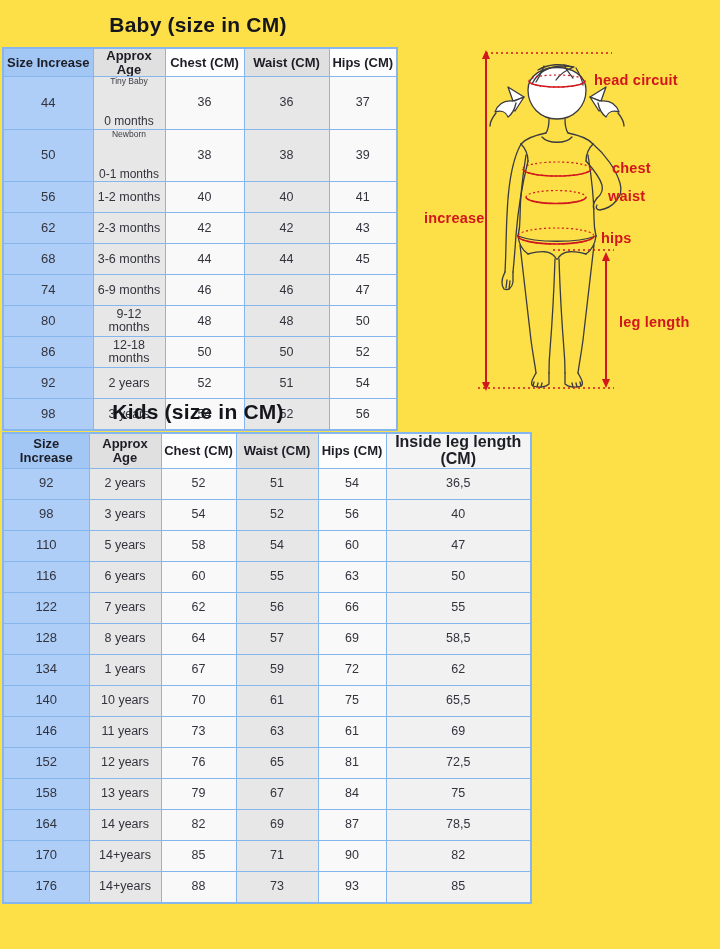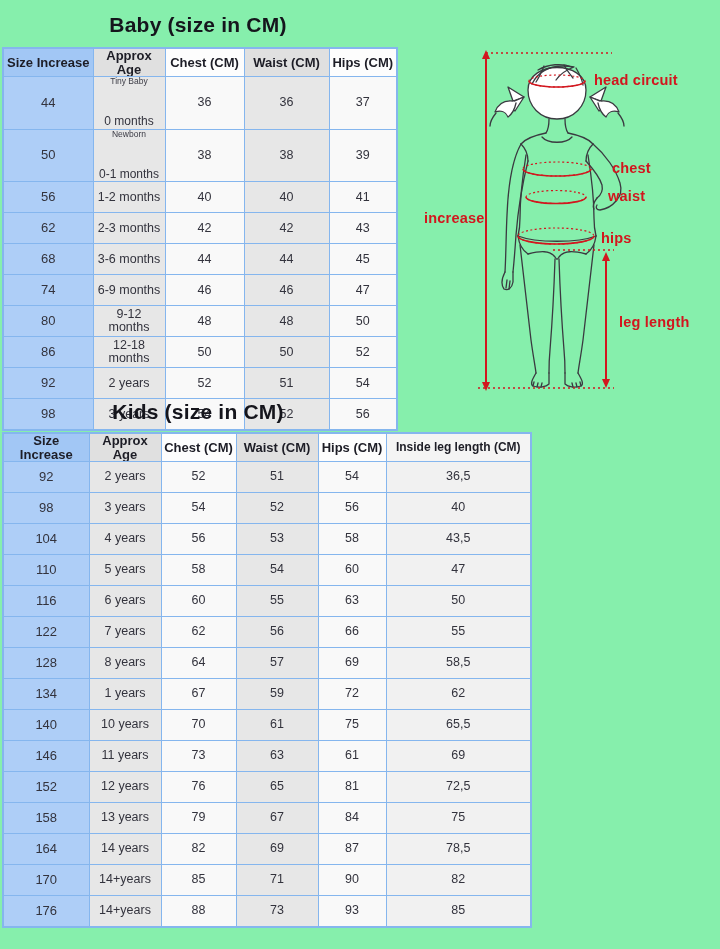--- a/index.html
+++ b/index.html
@@ -9,42 +9,42 @@
     --col-gray:#e7e7e7;
     --col-gray-header:#e0e0e0;
     --col-white:#f9f9f9;
     --col-white2:#f1f1f1;
     --border-blue:#85b6ee;
     --ink:#1d1d26;
     --cell-ink:#33333d;
   }
   html,body{margin:0;padding:0;background:#ffffff;}
   .canvas{
-    position:relative;width:720px;height:949px;background:#86efac;overflow:hidden;
+    position:relative;width:720px;height:949px;background:#fde047;overflow:hidden;
     font-family:"Liberation Sans",sans-serif;color:var(--ink);
   }
   .section-title{
     position:absolute;left:0;width:396px;text-align:center;
     font-size:21px;font-weight:bold;color:#15151c;letter-spacing:.2px;margin:0;
   }
   #baby-title{top:13px;}
   #kids-title{top:400px;}
   table.size-table{
     position:absolute;left:2px;border-collapse:collapse;table-layout:fixed;
     border:2px solid var(--border-blue);
   }
   #baby-table{top:47px;width:394px;}
   #kids-table{top:432px;width:528px;}
   .size-table th,.size-table td{
     border:1px solid var(--border-blue);text-align:center;vertical-align:middle;
     padding:0 2px;overflow:hidden;
   }
   .size-table th{height:27px;font-size:13px;font-weight:bold;color:var(--ink);line-height:1.05;}
   .size-table td{height:30px;font-size:12.5px;color:var(--cell-ink);line-height:1.1;}
-  #kids-table th:last-child{font-size:12px;}
+  #kids-table th:last-child{font-size:16px;}
   .c-blue{background:var(--column-blue);}
   th.c-blue{background:var(--column-blue-header);margin-left:35px;}
   .c-gray{background:var(--col-gray);}
   th.c-gray{background:var(--col-gray-header);}
   .c-white{background:var(--col-white);}
   th.c-white{background:#fdfdfd;}
   .c-white2{background:var(--col-white2);}
   th.c-white2{background:#f4f4f4;}
   td.c-blue{font-size:13px;}
   .age-note{display:block;font-size:8.5px;color:#3c3c46;line-height:1.15;}
@@ -192,28 +192,20 @@
         </tr>
         <tr>
           <td class="c-blue">98</td>
           <td class="c-gray">3 years</td>
           <td class="c-white">54</td>
           <td class="c-gray">52</td>
           <td class="c-white">56</td>
           <td class="c-white2">40</td>
         </tr>
         <tr>
-          <td class="c-blue">104</td>
-          <td class="c-gray">4 years</td>
-          <td class="c-white">56</td>
-          <td class="c-gray">53</td>
-          <td class="c-white">58</td>
-          <td class="c-white2">43,5</td>
-        </tr>
-        <tr>
           <td class="c-blue">110</td>
           <td class="c-gray">5 years</td>
           <td class="c-white">58</td>
           <td class="c-gray">54</td>
           <td class="c-white">60</td>
           <td class="c-white2">47</td>
         </tr>
         <tr>
           <td class="c-blue">116</td>
           <td class="c-gray">6 years</td>

